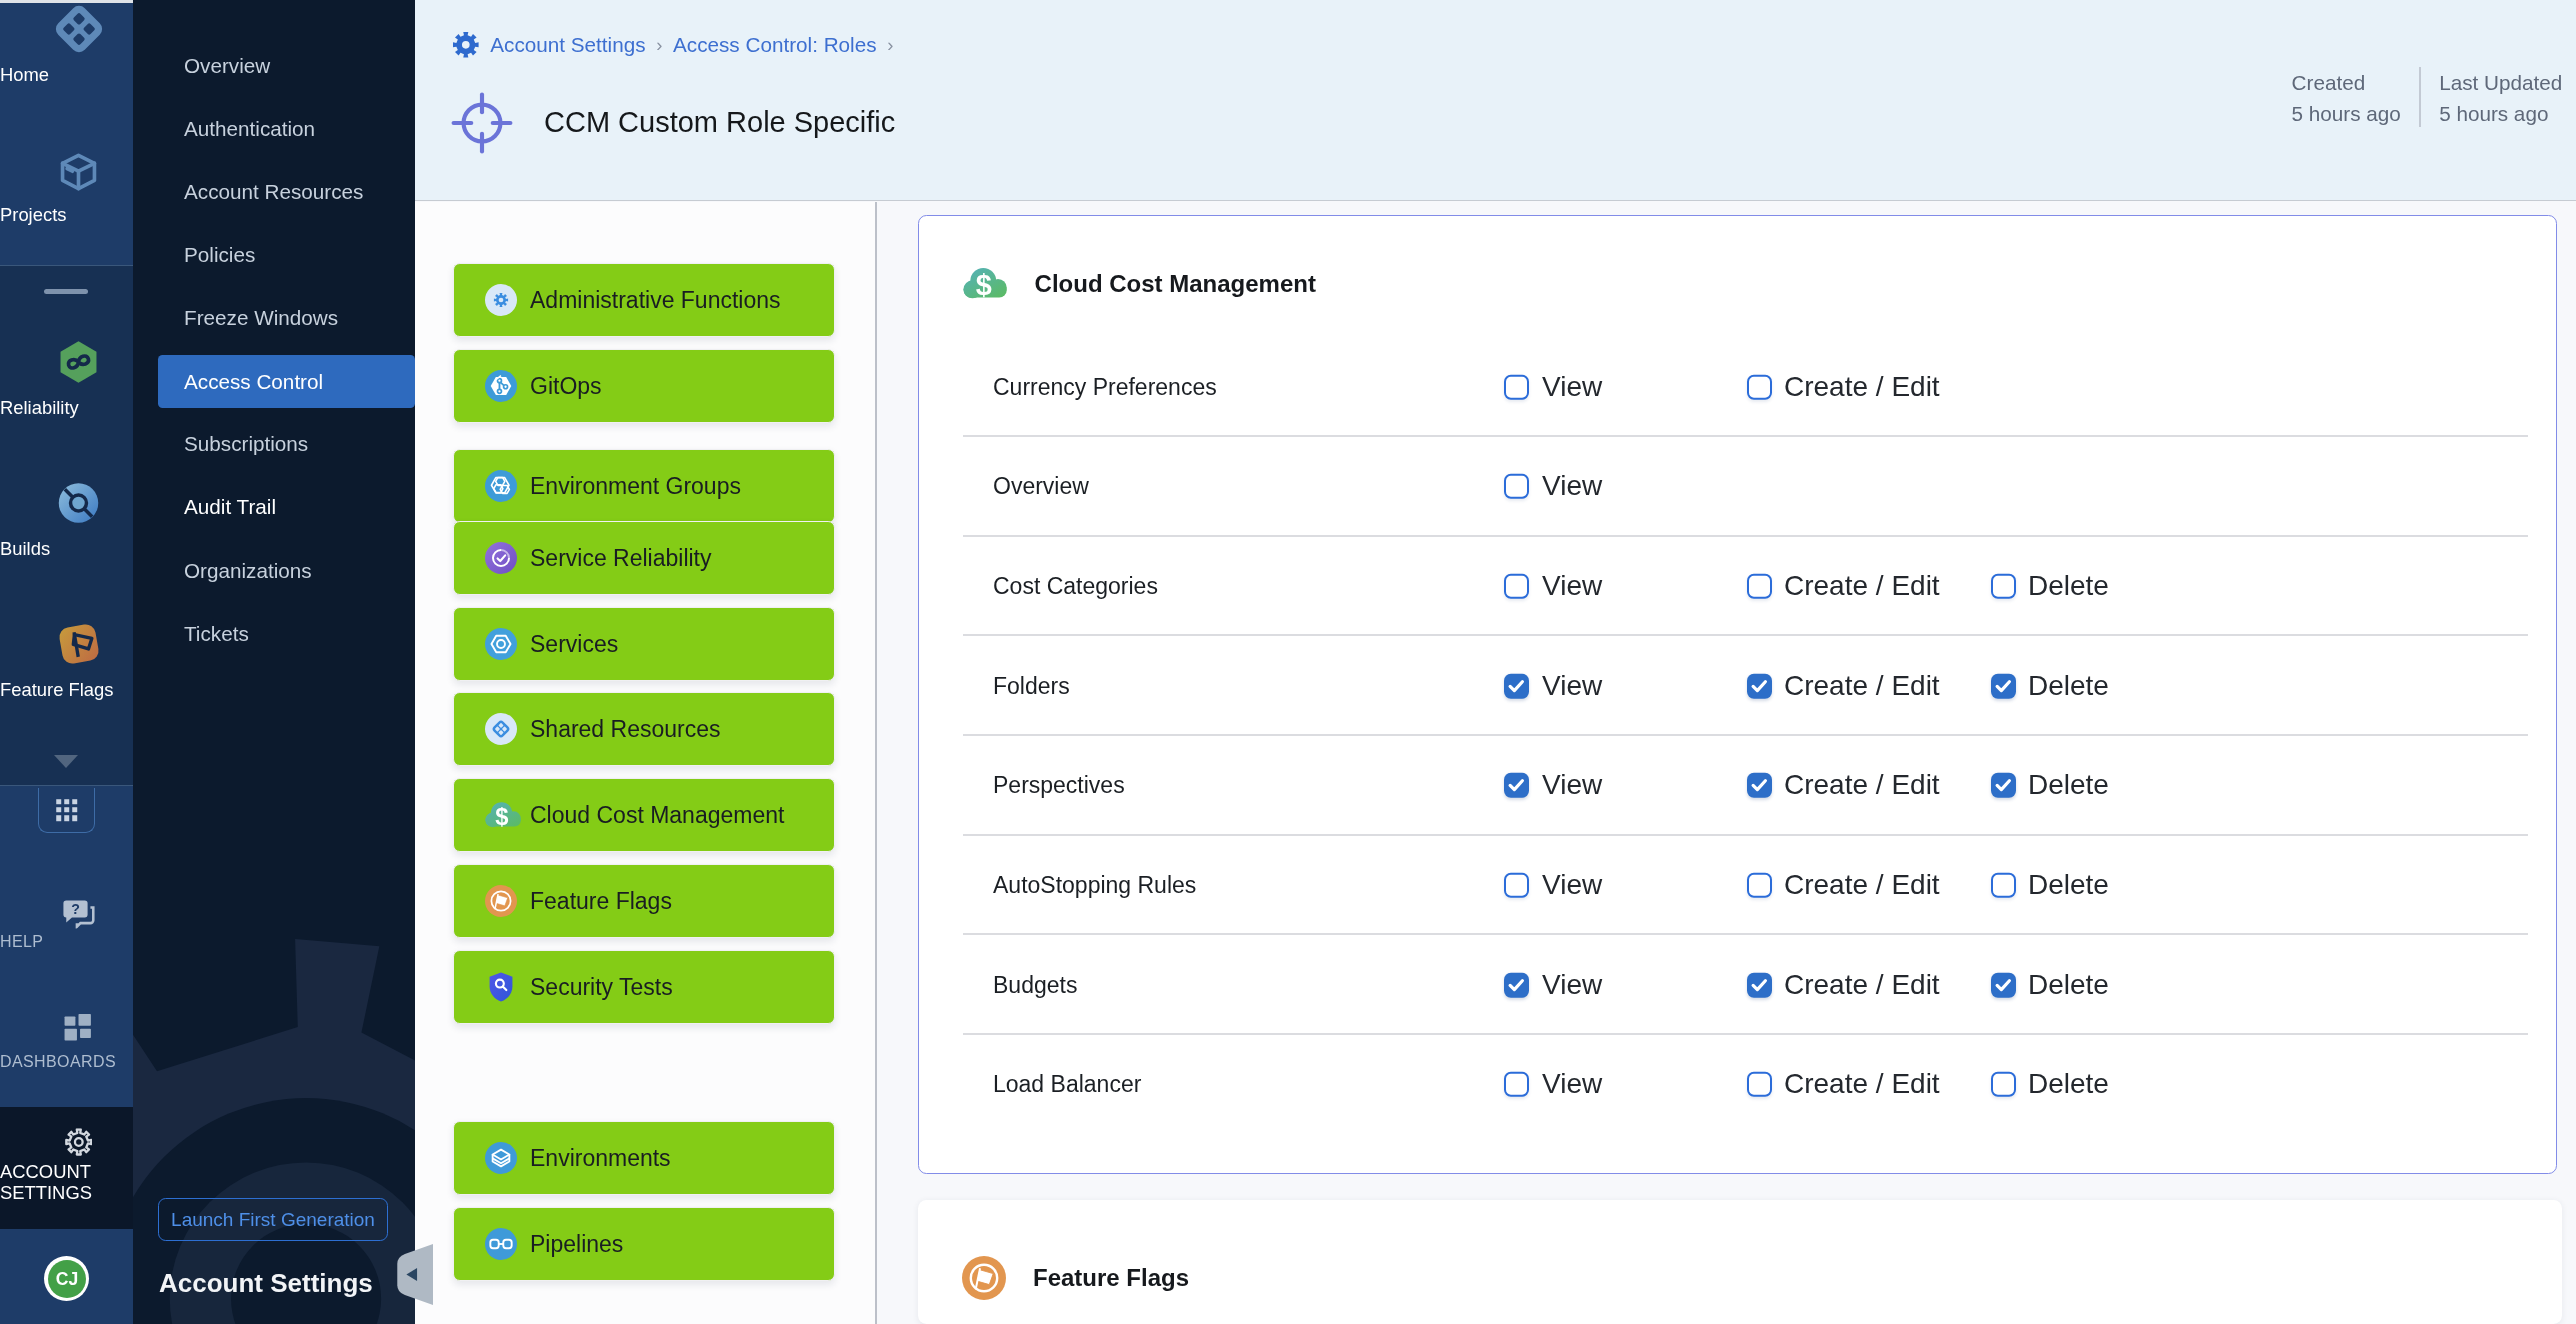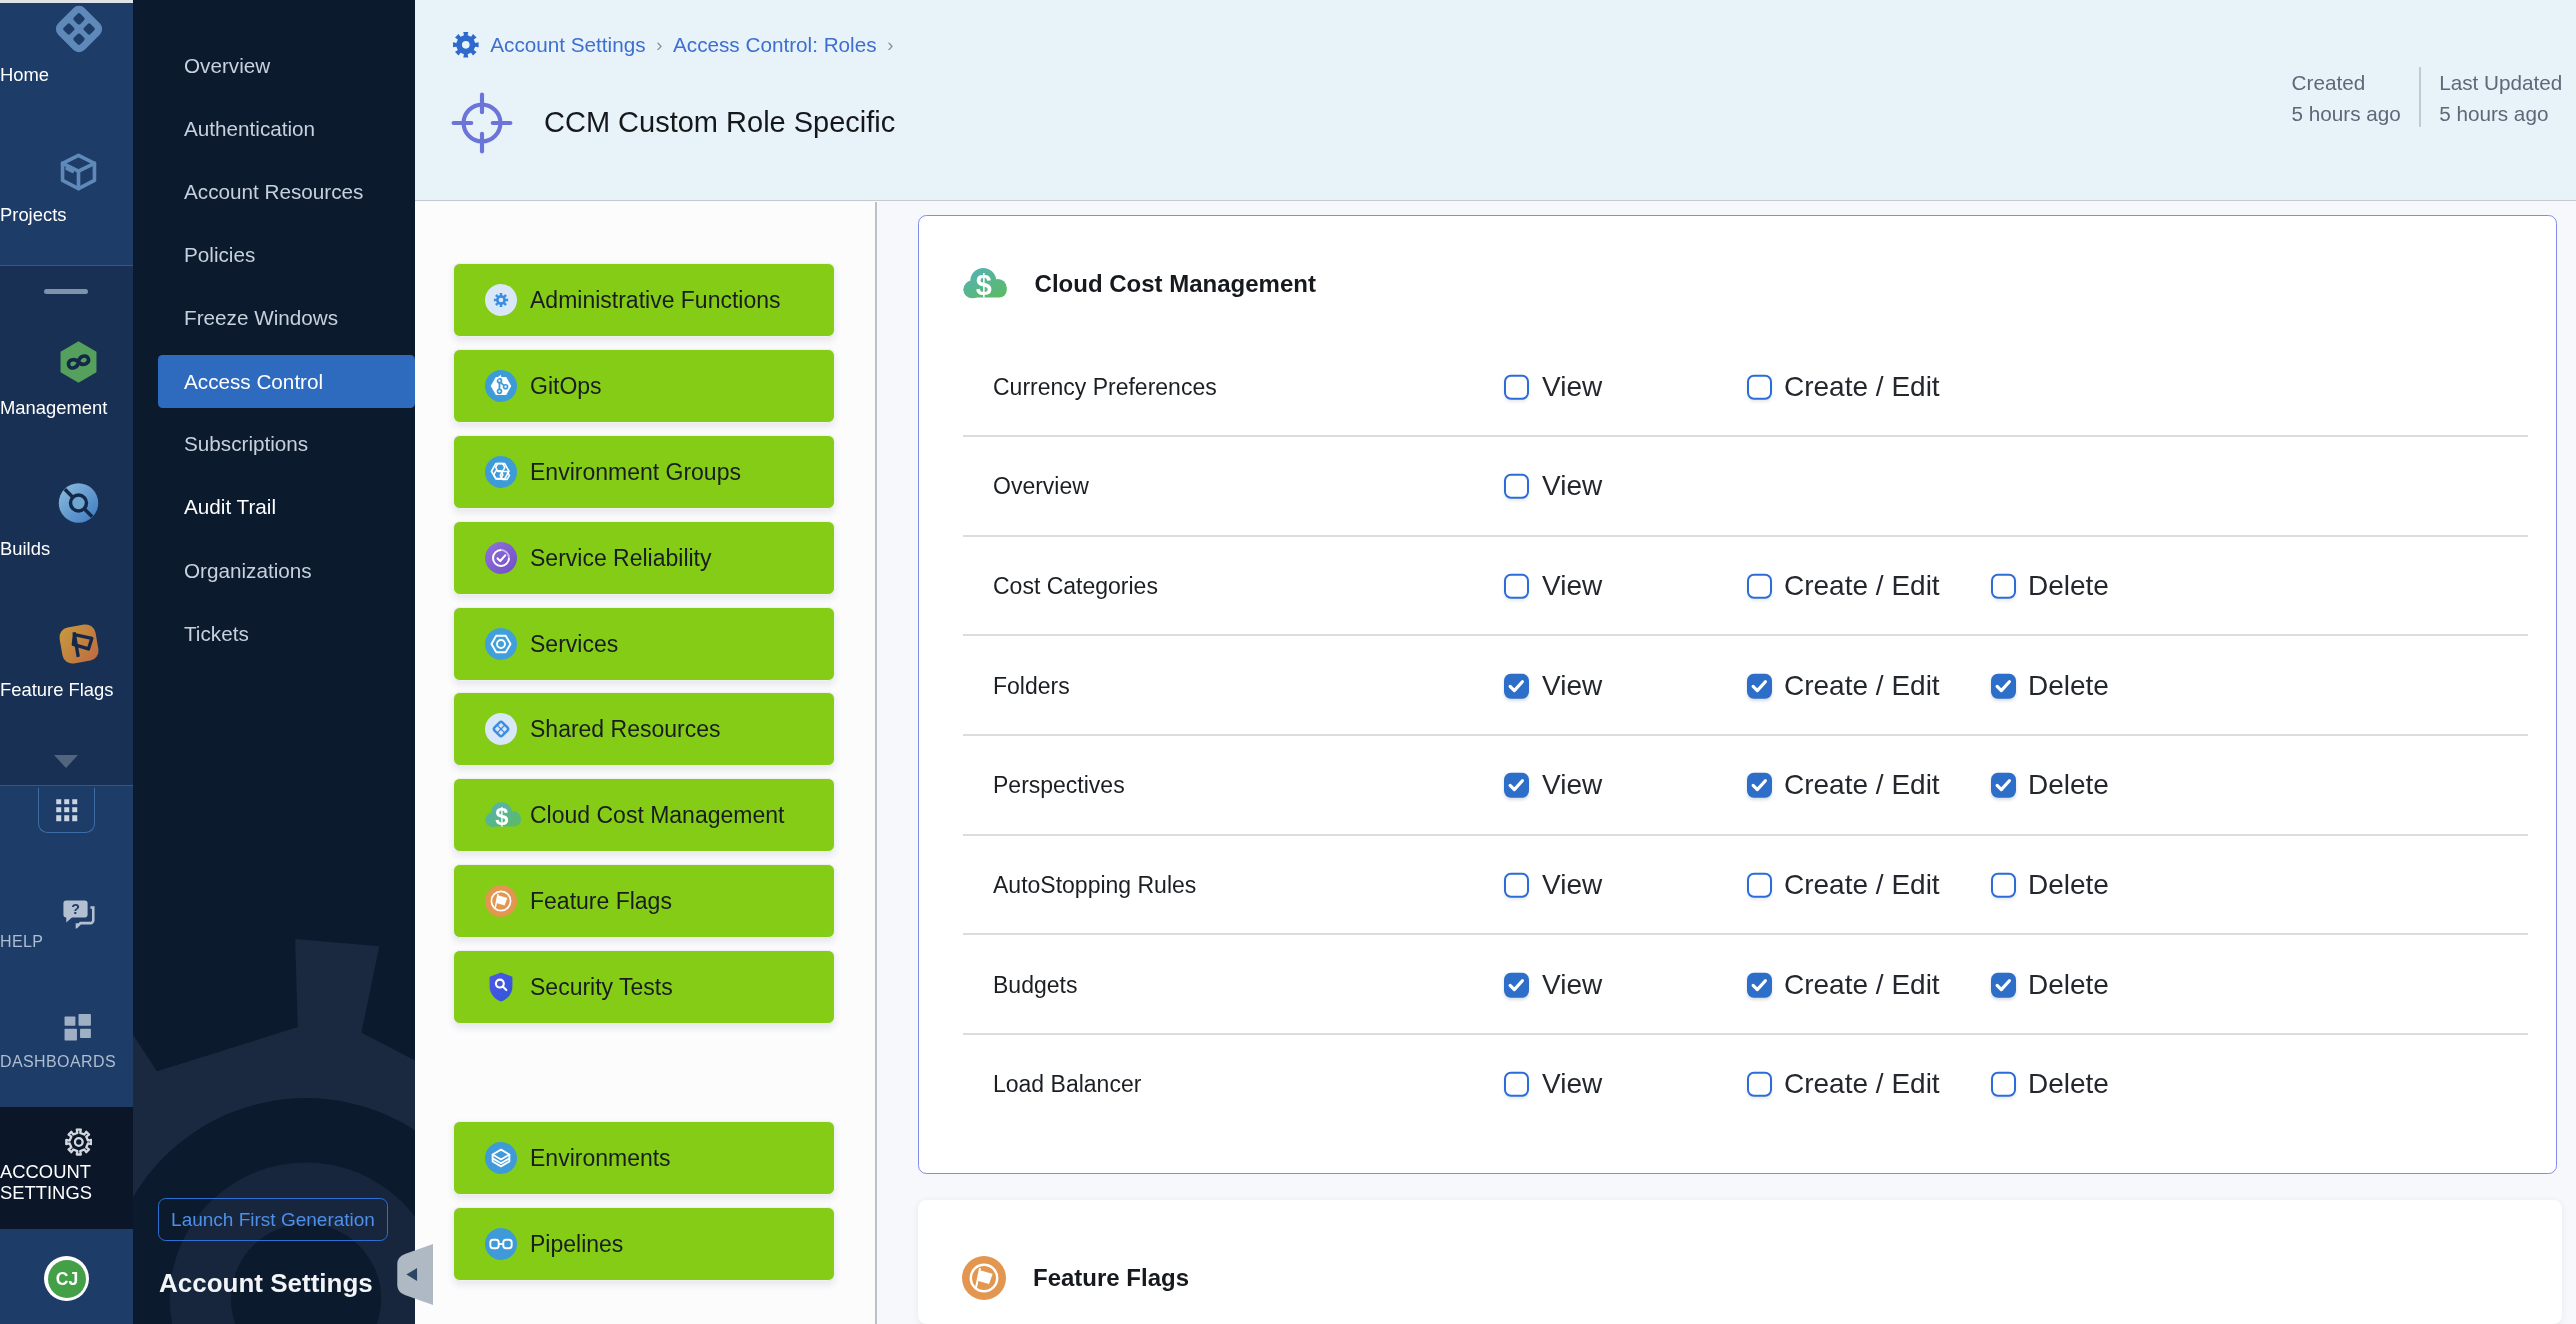--- a/index.html
+++ b/index.html
@@ -74,21 +74,21 @@
     <div class="rail-item rail-label" style="top:215px;transform:translateY(-50%);">Projects</div>
     <div class="abs" style="left:44px;top:289px;width:44px;height:5.4px;border-radius:2.7px;background:#7E92AC;"></div>
     <div class="rail-item" style="top:362px;transform:translateY(-50%);display:flex;justify-content:center;">
       <svg width="43" height="43" viewBox="0 0 56 56" style="">
 <path d="M51.4,41.5 L28.0,55.0 L4.6,41.5 L4.6,14.5 L28.0,1.0 L51.4,14.5 Z" fill="#55A05C"></path>
 <g transform="rotate(-18 28 28)">
 <path d="M14.5 28 C14.5 21 25 21 28 28 C31 35 41.5 35 41.5 28 C41.5 21 31 21 28 28 C25 35 14.5 35 14.5 28 Z" fill="none" stroke="#14294A" stroke-width="4.8" stroke-linejoin="round"></path>
 </g>
       </svg>
     </div>
-    <div class="rail-item rail-label" style="top:408px;transform:translateY(-50%);">Management</div>
+    <div class="rail-item rail-label" style="top:408px;transform:translateY(-50%);">Reliability</div>
     <div class="rail-item" style="top:503px;transform:translateY(-50%);display:flex;justify-content:center;">
       <svg width="41" height="41" viewBox="0 0 54 54" style="">
 <defs>
           <linearGradient id="gbld" x1="0" y1="0" x2="1" y2="1">
 <stop offset="0" stop-color="#8FBEDC"></stop>
             <stop offset="1" stop-color="#3B79C2"></stop>
           </linearGradient>
         </defs>
 <circle cx="27" cy="27" r="26" fill="url(#gbld)"></circle>
 <line x1="9" y1="9" x2="45" y2="45" stroke="#14294A" stroke-width="4.6"></line>
@@ -240,21 +240,21 @@
 <g fill="#fff" stroke="#3D9BD8" stroke-width="2.2">
 <circle cx="19" cy="14" r="2.6"></circle>
 <circle cx="19" cy="28" r="2.6"></circle>
 <circle cx="27" cy="22" r="2.6"></circle>
 </g>
 <path d="M21 7.5 L14 13" stroke="#fff" stroke-width="2"></path>
 </svg>
         </span>
         <span class="lb">GitOps</span>
       </div>
-      <div class="card" style="top:233px;">
+      <div class="card" style="top:247px;">
         <span class="ic">
           <svg width="32" height="32" viewBox="0 0 42 42" style="">
 <circle cx="21" cy="21" r="21" fill="#3D9BD8"></circle>
 <g fill="none" stroke="#fff" stroke-width="2.1" stroke-linejoin="round">
 <path d="M31.5,20.0 L25.8,30.0 L14.3,30.0 L8.5,20.0 L14.2,10.0 L25.8,10.0 Z"></path>
 <path d="M23.5,24.5 L20.5,29.7 L14.5,29.7 L11.5,24.5 L14.5,19.3 L20.5,19.3 Z"></path>
 <path d="M32.0,25.5 L29.0,30.7 L23.0,30.7 L20.0,25.5 L23.0,20.3 L29.0,20.3 Z"></path>
 <path d="M26.0,15.0 L23.0,20.2 L17.0,20.2 L14.0,15.0 L17.0,9.8 L23.0,9.8 Z"></path>
 </g>
           </svg>

